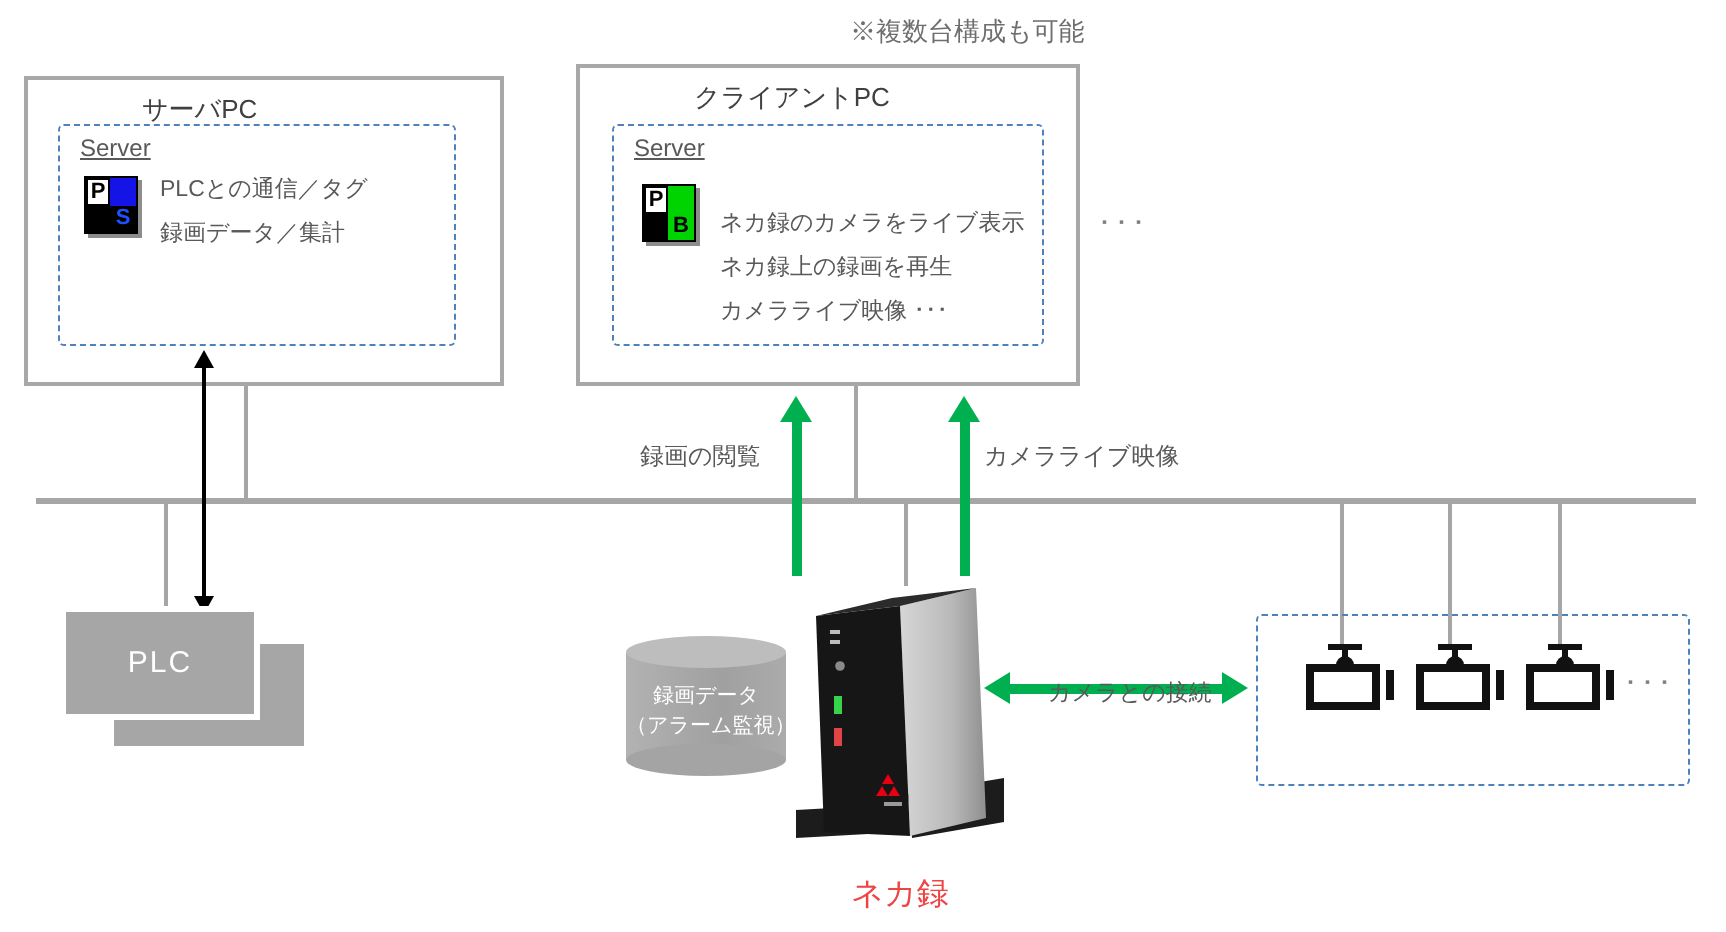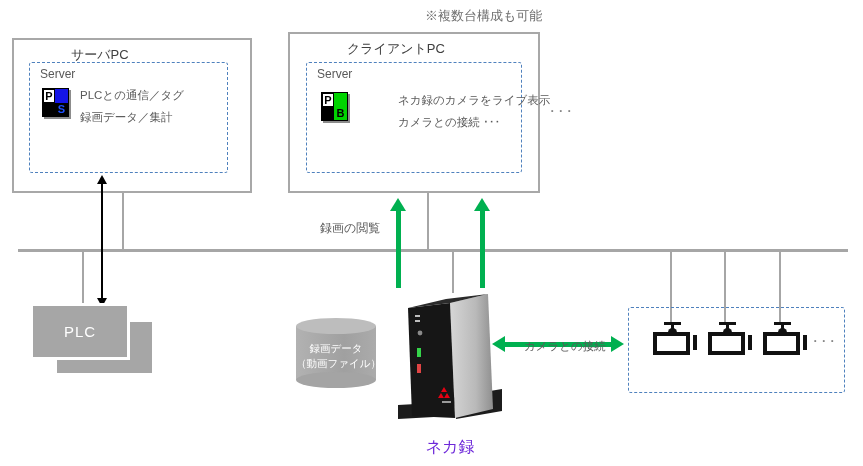--- a/index.html
+++ b/index.html
@@ -13,40 +13,40 @@
   
   .outer-box { position:absolute; border:2px solid #a8a8a8; background:#fff; }
   #server-box { left:12px; top:38px; width:240px; height:155px; }
   #client-box { left:288px; top:32px; width:252px; height:161px; }
   .outer-title { position:absolute; left:9px; top:6px; font-size:13px; color:#404040;margin-left:48px; }
 
   
   .dashed-box { position:absolute; border:1px dashed #4f81bd; border-radius:3px; background:#fff; }
   #server-dashed { left:15px; top:22px; width:199px; height:111px; }
   #client-dashed { left:16px; top:28px; width:216px; height:111px; }
-  .module-title { position:absolute; left:10px; top:4px; font-size:12px; color:#595959; }
+  .module-title { position:absolute; left:10px; top:4px; font-size:12px; color:#595959;text-decoration:underline; }
 
   
   .app-icon { position:absolute; width:27px; height:29px; background:#000; border:1px solid #000;
               box-shadow:2px 2px 0 0 #8c8c8c; display:grid;
               grid-template-columns:12px 13px; grid-template-rows:14px 13px; }
   .app-icon .tl { background:#fff; border:1px solid #000; color:#000; font-weight:bold;
                   font-size:11px; line-height:12px; text-align:center; }
   .app-icon .tr-blue { background:#1414e6; }
   .app-icon .tr-green { background:#00d400; }
   .app-icon .bl { background:#000; }
   .app-icon .br { font-weight:bold; font-size:11px; line-height:13px; text-align:center; }
   .app-icon .br-s { background:#000; color:#1e50ff; }
   .app-icon .br-b { background:#00d400; color:#000; }
   #server-icon { left:12px; top:25px; }
   #client-icon { left:14px; top:29px; }
 
   .features { position:absolute; font-size:11.5px; color:#595959; line-height:22px; white-space:nowrap; }
   #server-features { left:50px; top:21px; }
-  #client-features { left:53px; top:26px;margin-left:38px; }
+  #client-features { left:53px; top:38px; }
 
   .more-dots { position:absolute; font-size:13px; color:#7f7f7f; letter-spacing:2px; }
   #client-more { left:549px; top:104px; }
 
   
   .hline { position:absolute; left:18px; top:249px; width:830px; height:3px; background:#a6a6a6; }
   .vline { position:absolute; width:2px; background:#a6a6a6; }
   #v-server-bus { left:122px; top:193px; height:57px; }
   #v-bus-plc    { left:82px;  top:251px; height:55px; }
   #v-client-bus { left:427px; top:193px; height:57px; }
@@ -77,34 +77,34 @@
   #lbl-camlive { left:492px; top:220px; }
   #lbl-camconn { left:524px; top:339px; font-size:11.5px; }
 
   
   .plc-back { position:absolute; left:57px; top:322px; width:95px; height:51px; background:#a6a6a6; }
   .plc-front { position:absolute; left:33px; top:306px; width:94px; height:51px; background:#a6a6a6;
     box-shadow:0 0 0 3px #fff; display:flex; align-items:center; justify-content:center;
     color:#fff; font-size:15px; letter-spacing:1px; }
 
   
-  .cyl { position:absolute; left:296px; top:318px; width:80px; height:70px; }
+  .cyl { position:absolute; left:313px; top:318px; width:80px; height:70px; }
   .cyl .body { position:absolute; top:8px; left:0; width:80px; height:54px;
     background:linear-gradient(90deg,#b2b2b2,#a0a0a0 60%,#ababab); }
   .cyl .bot { position:absolute; top:54px; left:0; width:80px; height:16px; border-radius:50%;
     background:#a4a4a4; }
   .cyl .top { position:absolute; top:0; left:0; width:80px; height:16px; border-radius:50%;
     background:#bdbdbd; }
   .cyl .txt { position:absolute; top:23px; left:0; width:100%; text-align:center;
     color:#fff; font-size:10.5px; line-height:15px; white-space:nowrap; }
 
   
   #recorder { position:absolute; left:398px; top:291px; width:104px; height:132px; }
   .rec-label { position:absolute; left:398px; top:437px; width:104px; text-align:center;
-    font-size:16px; color:#6d28d9; }
+    font-size:16px; color:#ef4444; }
 
   
   .garrow-h { position:absolute; left:492px; top:335px; width:132px; height:18px; }
   .garrow-h .shaft { position:absolute; left:10px; right:10px; top:6.5px; height:5px; background:#00b050; }
   .garrow-h .hl, .garrow-h .hr { position:absolute; top:1px; width:0; height:0;
     border-top:8px solid transparent; border-bottom:8px solid transparent; }
   .garrow-h .hl { left:0; border-right:13px solid #00b050; }
   .garrow-h .hr { right:0; border-left:13px solid #00b050; }
 
   
@@ -151,21 +151,22 @@
     <div class="dashed-box" id="client-dashed">
       <div class="module-title">Server</div>
       <div class="app-icon" id="client-icon">
         <div class="tl">P</div>
         <div class="tr-green"></div>
         <div class="bl"></div>
         <div class="br br-b">B</div>
       </div>
       <div class="features" id="client-features">
         <div>ネカ録のカメラをライブ表示</div>
-        <div>カメラとの接続 ･･･</div>
+        <div>ネカ録上の録画を再生</div>
+        <div>カメラライブ映像 ･･･</div>
       </div>
     </div>
   </div>
   <div class="more-dots" id="client-more">･･･</div>
 
   <div class="hline"></div>
   <div class="vline" id="v-server-bus"></div>
   <div class="vline" id="v-bus-plc"></div>
   <div class="vline" id="v-client-bus"></div>
   <div class="vline" id="v-bus-rec"></div>
@@ -181,31 +182,32 @@
 
   <div class="garrow-up" id="ga-rec">
     <div class="head"></div>
     <div class="shaft"></div>
   </div>
   <div class="garrow-up" id="ga-live">
     <div class="head"></div>
     <div class="shaft"></div>
   </div>
   <div class="conn-label" id="lbl-recview">録画の閲覧</div>
+  <div class="conn-label" id="lbl-camlive">カメラライブ映像</div>
 
   <div class="plc-back"></div>
   <div class="plc-front">PLC</div>
 
   <div class="cyl">
     <div class="body"></div>
     <div class="bot"></div>
     <div class="top"></div>
     <div class="txt">
       <div>録画データ</div>
-      <div>（動画ファイル）</div>
+      <div>（アラーム監視）</div>
     </div>
   </div>
 
   <svg id="recorder" viewBox="0 0 104 132" xmlns="http://www.w3.org/2000/svg">
     <defs>
       <linearGradient id="sideg" x1="0" y1="0" x2="1" y2="0">
         <stop offset="0" stop-color="#d6d6d6"></stop>
         <stop offset="0.6" stop-color="#b9b9b9"></stop>
         <stop offset="1" stop-color="#8f8f8f"></stop>
       </linearGradient>

